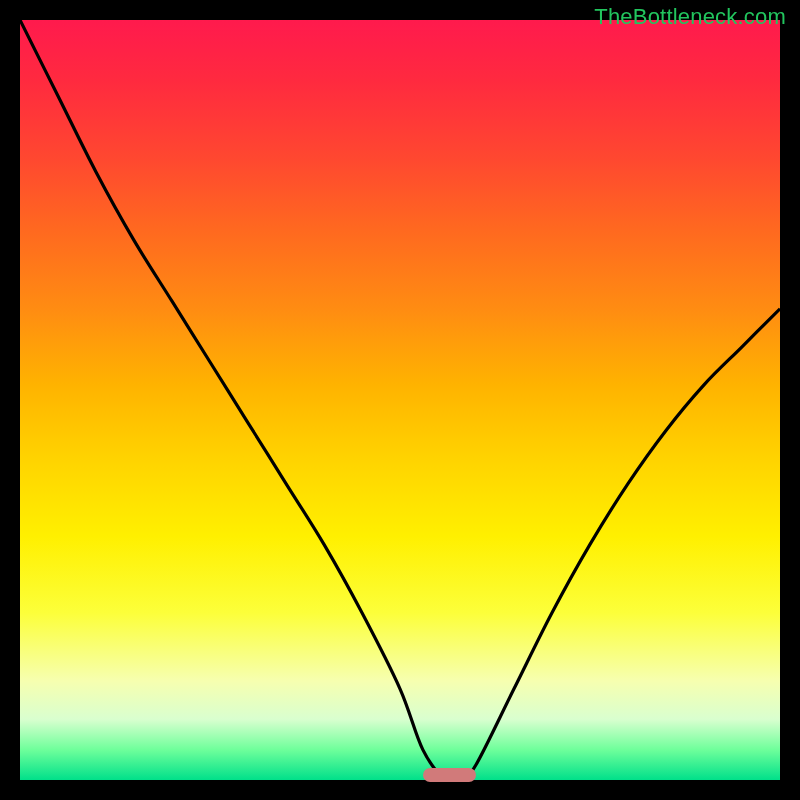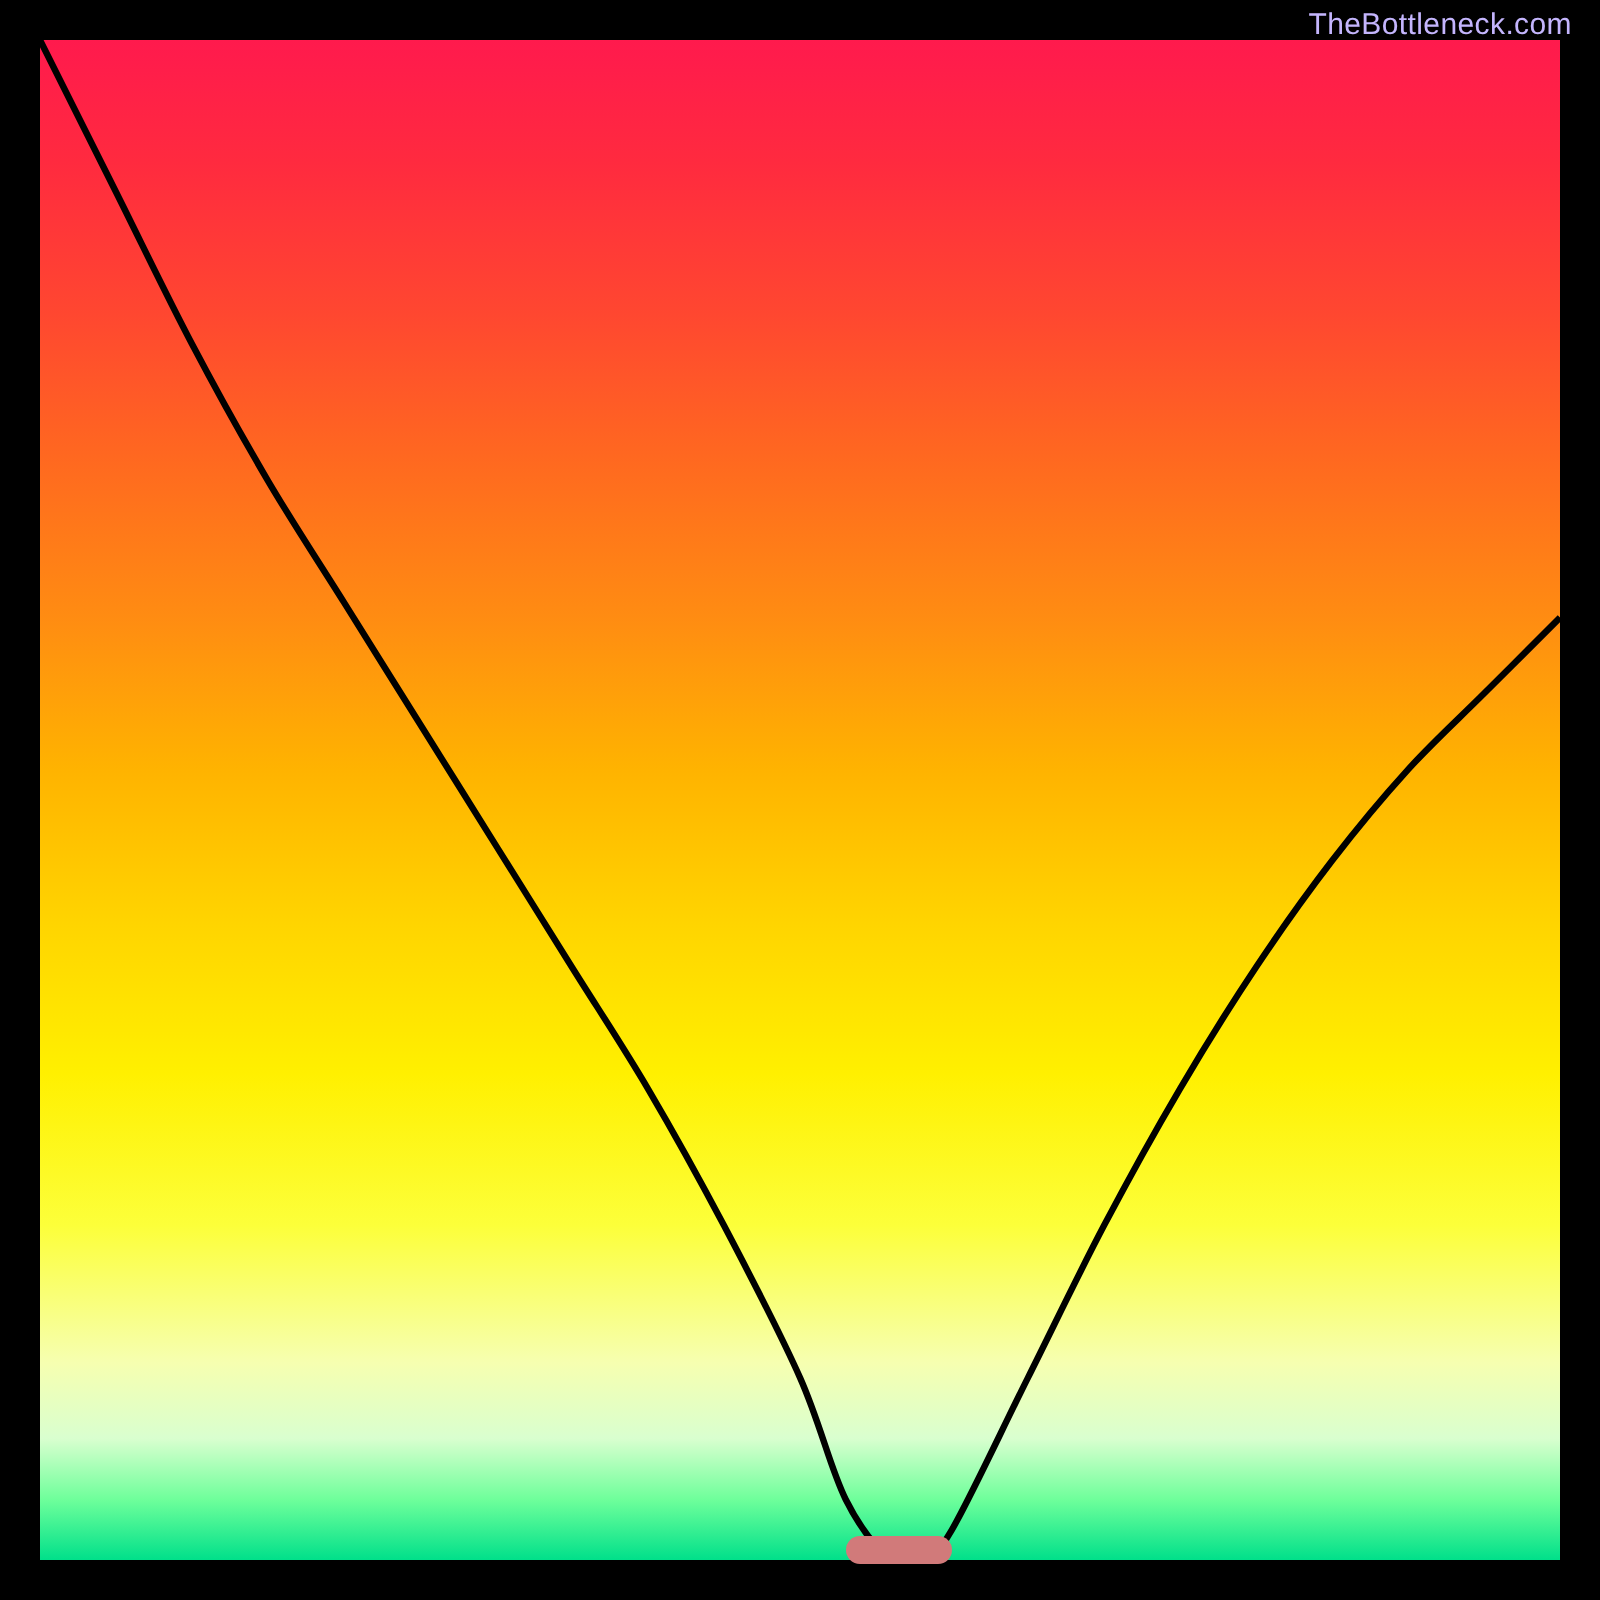--- a/index.html
+++ b/index.html
@@ -29,22 +29,22 @@
       #fcff3a 78%,
       #f6ffb0 87%,
       #d9ffcf 92%,
       #6fff9b 96%,
       #00e08a 100%);
   }
   .watermark {
     position: absolute;
     top: 4px;
     right: 14px;
-    color: #c4b5fd;
-    font-size: 15px;
+    color: #22c55e;
+    font-size: 22px;
     letter-spacing: 0.2px;
     font-weight: 400;
   }
   svg.curve {
     position: absolute;
     left: 0; top: 0;
     width: 100%;
     height: 100%;
   }
   .min-marker {

